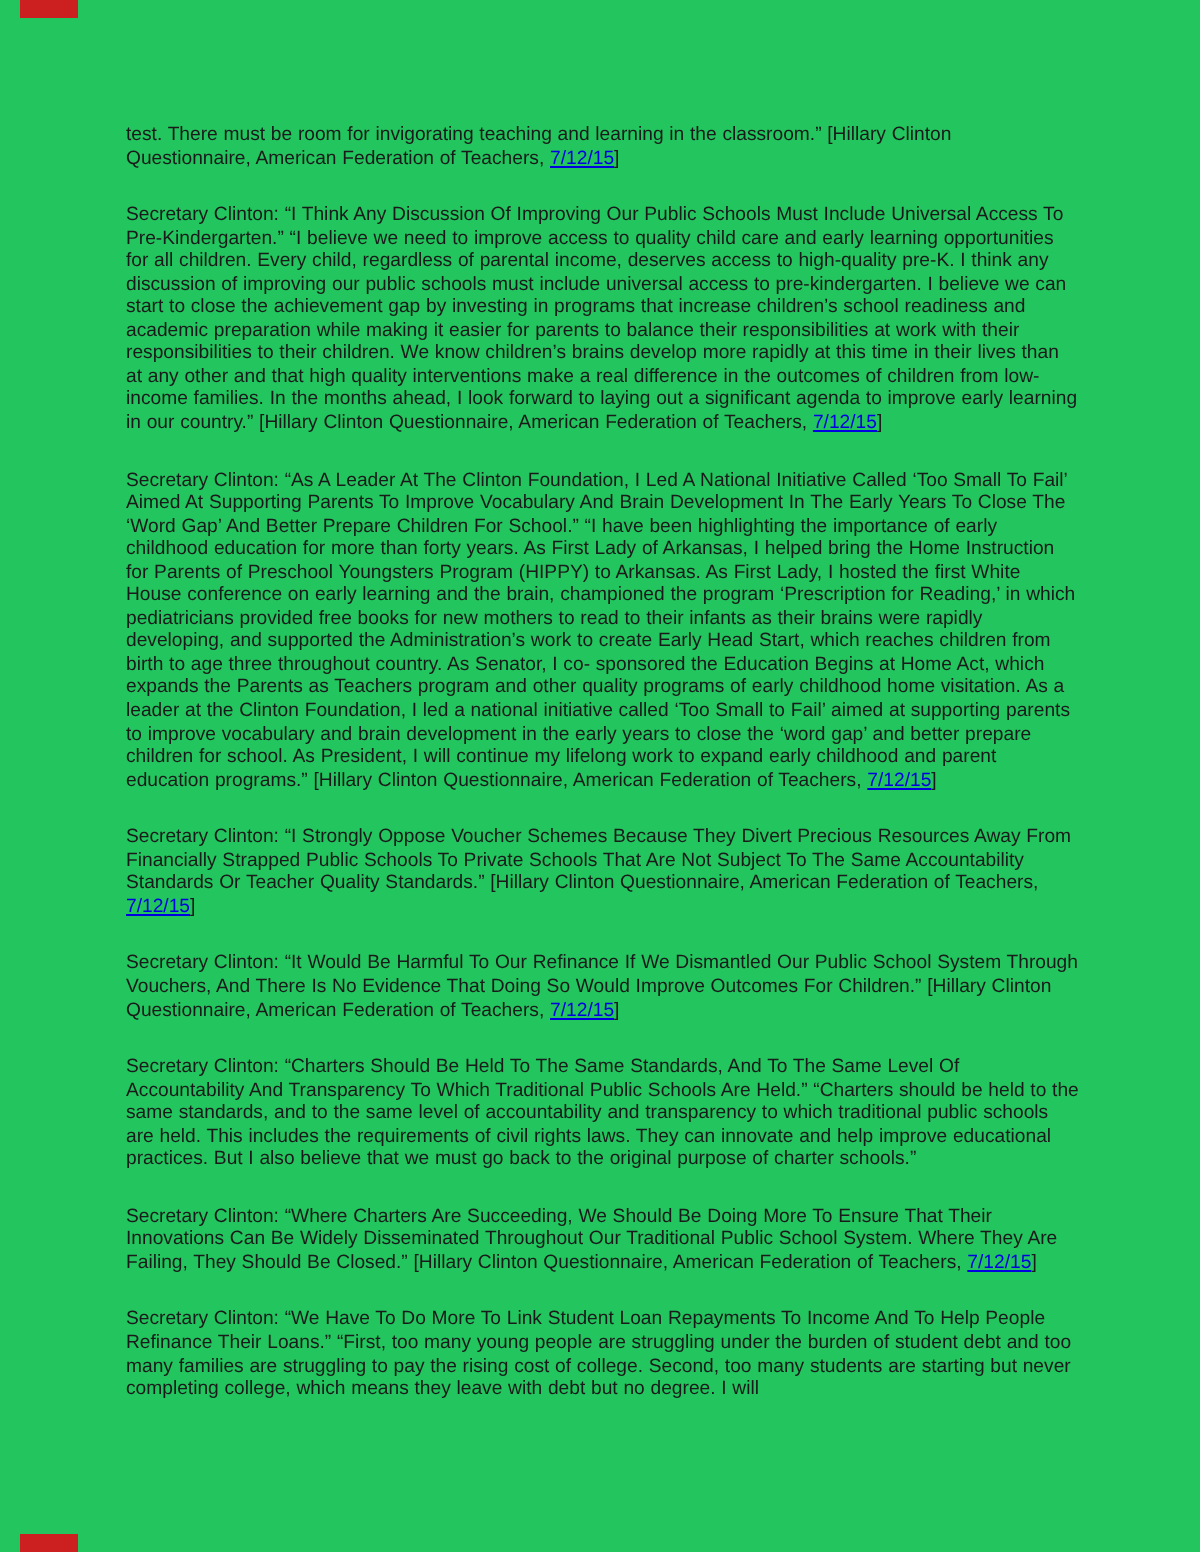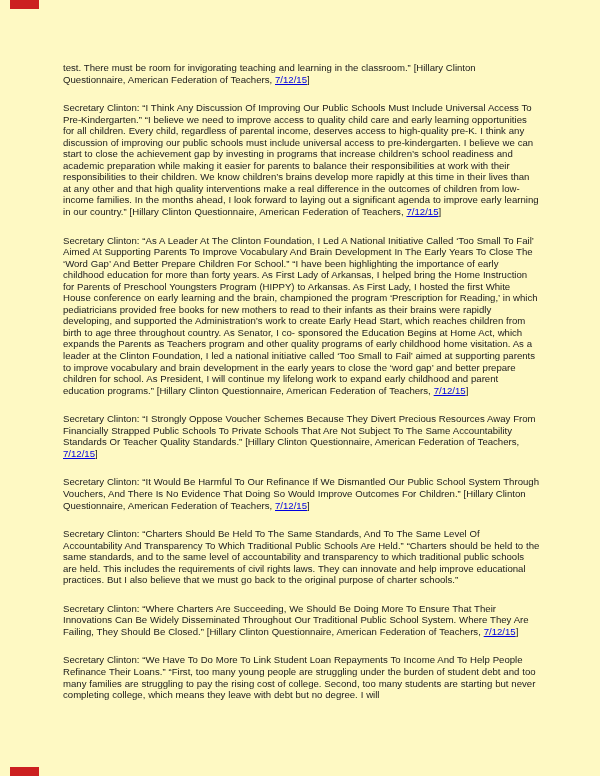--- a/index.html
+++ b/index.html
@@ -6,21 +6,21 @@
   html, body { width: 600px; height: 776px; }
   body {
     background: #ffffff;
     font-family: "Liberation Sans", "DejaVu Sans", sans-serif;
     position: relative;
     overflow: hidden;
   }
   .page {
     position: absolute;
     inset: 0;
-    background: #fef9c3;
+    background: #22c55e;
   }
   .content {
     position: absolute;
     left: 63px;
     top: 62px;
     width: 477px;
     font-size: 9.6px;
     line-height: 11.55px;
     color: #1a1a1a;
     text-align: left;

